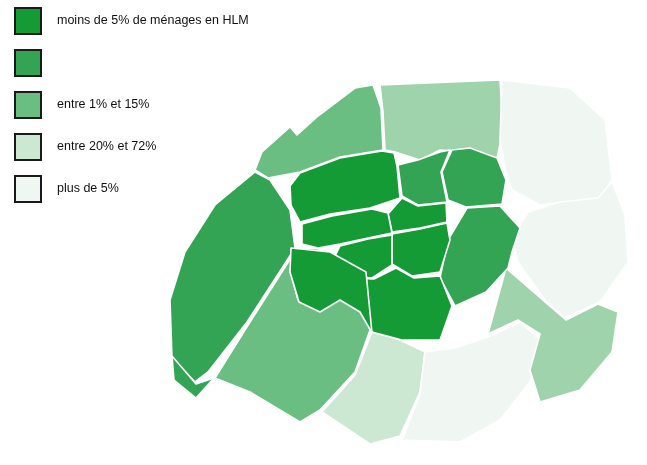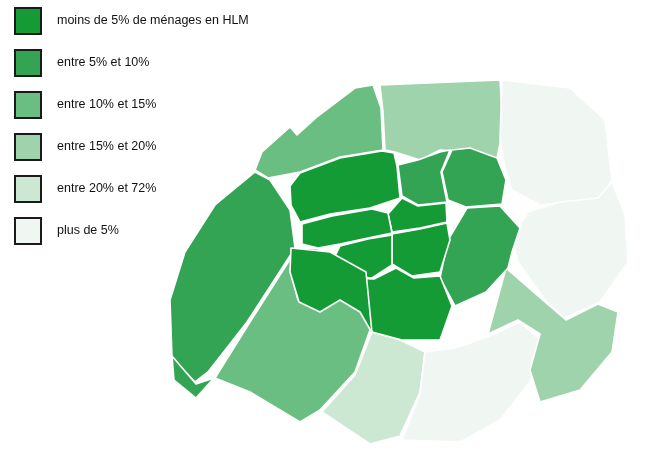--- a/index.html
+++ b/index.html
@@ -124,32 +124,27 @@
 
   <div id="legend">
 
     <div class="legend-row">
       <div class="legend-swatch" style="background-color: rgb(20, 155, 54);"></div>
       <div class="legend-label">moins de 5% de ménages en HLM</div>
     </div>
 
     <div class="legend-row">
       <div class="legend-swatch" style="background-color: rgb(51, 163, 84);"></div>
-      <div class="legend-label">entre 5% et 10%</div>
     </div>
 
     <div class="legend-row">
       <div class="legend-swatch" style="background-color: rgb(107, 190, 129);"></div>
-      <div class="legend-label">entre 10% et 15%</div>
+      <div class="legend-label">entre 1% et 15%</div>
     </div>
 
-    <div class="legend-row">
-      <div class="legend-swatch" style="background-color: rgb(158, 211, 172);"></div>
-      <div class="legend-label">entre 15% et 20%</div>
-    </div>
 
     <div class="legend-row">
       <div class="legend-swatch" style="background-color: rgb(204, 232, 211);"></div>
       <div class="legend-label">entre 20% et 72%</div>
     </div>
 
     <div class="legend-row">
       <div class="legend-swatch" style="background-color: rgb(240, 247, 242);"></div>
       <div class="legend-label">plus de 5%</div>
     </div>

